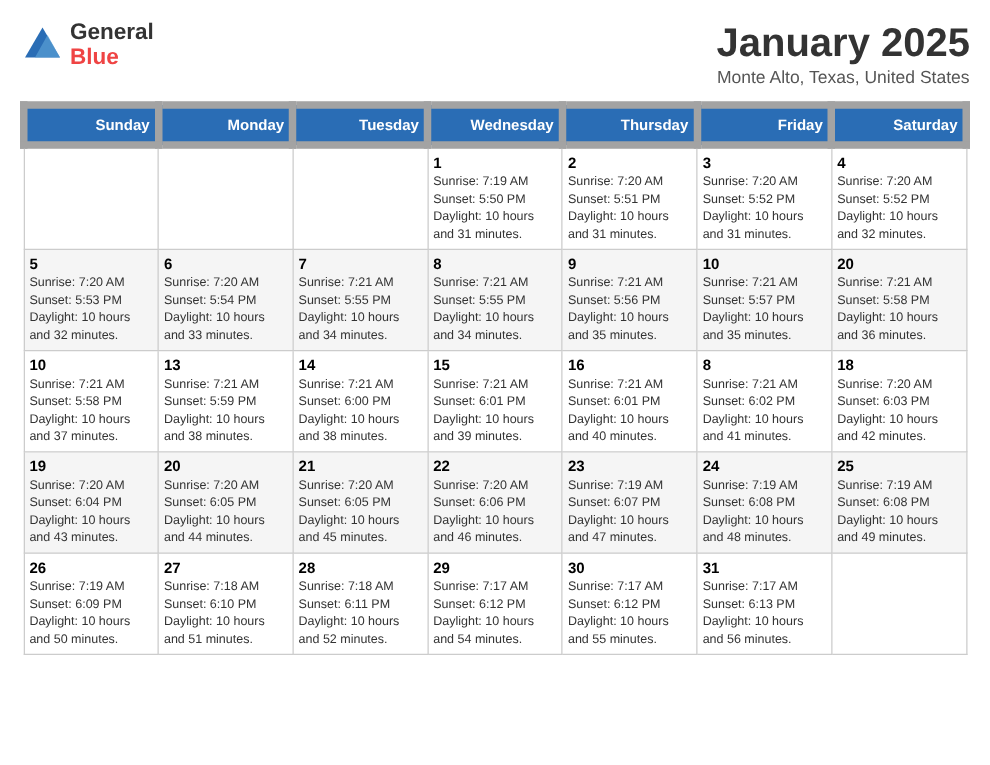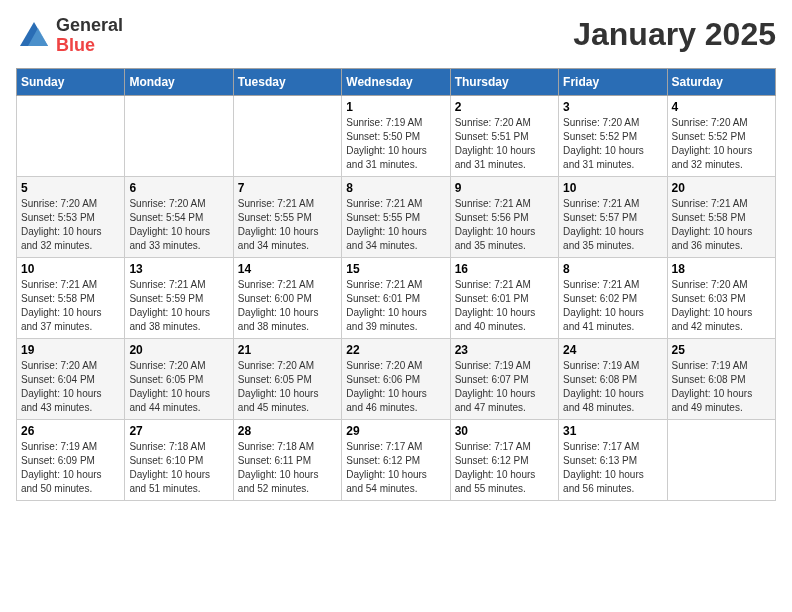--- a/index.html
+++ b/index.html
@@ -46,24 +46,24 @@
     }
     table {
       width: 100%;
       border-collapse: collapse;
       font-size: 11px;
     }
     thead tr th {
       background-color: #2a6db5;
       color: #fff;
       padding: 6px 4px;
-      text-align: left;
+      text-align: right;
       font-size: 12px;
       font-weight: bold;
-      border: 1px solid #a3a3a3;
+      border: 6px solid #a3a3a3;
     }
     tbody tr td {
       border: 1px solid #ccc;
       vertical-align: top;
       padding: 4px;
       width: 108px;
       min-height: 80px;
       background: #fff;
     }
     tbody tr:nth-child(even) td {
@@ -92,20 +92,21 @@
       <polygon points="18,4 32,28 4,28" fill="#2a6db5"></polygon>
       <polygon points="22,10 32,28 12,28" fill="#5a9fd4" opacity="0.7"></polygon>
     </svg>
     <div class="logo-text">
       <span class="logo-general">General</span><br>
       <span class="logo-blue">Blue</span>
     </div>
   </div>
   <div class="title-block">
     <div class="calendar-title">January 2025</div>
+    <div class="calendar-subtitle">Monte Alto, Texas, United States</div>
   </div>
 </div>
 
 <table>
   <thead>
     <tr>
     <th>Sunday</th>
         <th>Monday</th>
         <th>Tuesday</th>
         <th>Wednesday</th>

